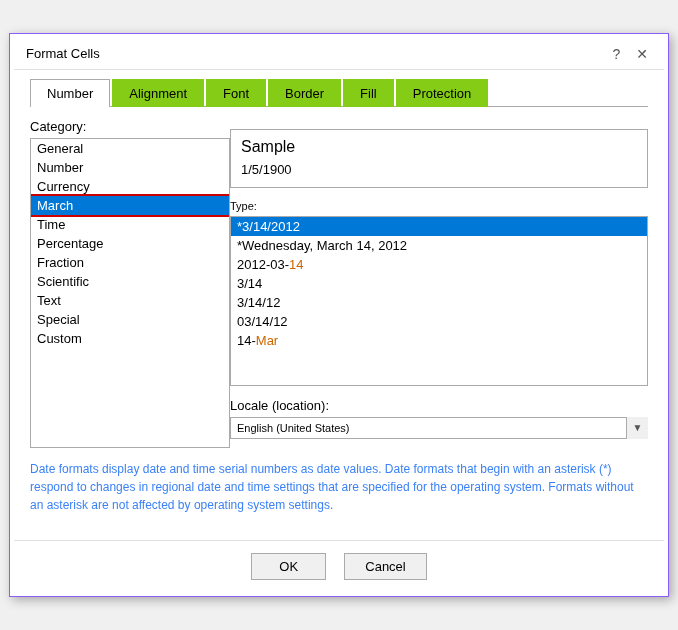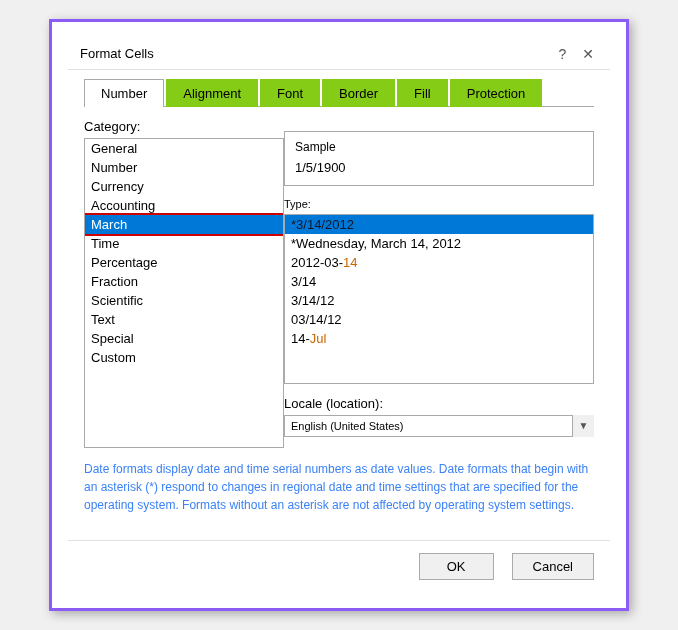--- a/index.html
+++ b/index.html
@@ -7,24 +7,24 @@
       font-family: 'Segoe UI', Tahoma, Geneva, Verdana, sans-serif;
       font-size: 13px;
       background: #f0f0f0;
       display: flex;
       align-items: center;
       justify-content: center;
       min-height: 100vh;
     }
     .dialog {
       background: #ffffff;
-      border: 3px solid #8b5cf6;
+      border: 1px solid #8b5cf6;
       box-shadow: 3px 3px 10px rgba(0,0,0,0.3);
-      width: 580px;
-      padding: 16px;
+      width: 660px;
+      padding: 4px;
     }
     .title-bar {
       background: #ffffff;
       border-bottom: 1px solid #e0e0e0;
       padding: 8px 12px;
       display: flex;
       align-items: center;
       justify-content: space-between;
     }
     .title-bar-text {
@@ -121,21 +121,21 @@
       background: #0078d7;
       color: #ffffff;
       outline: 2px solid #cc0000;
     }
     .sample-box {
       border: 1px solid #aaa;
       padding: 8px 10px;
       margin-bottom: 12px;
     }
     .sample-label {
-      font-size: 12px;
+      font-size: 16px;
       color: #000;
       margin-bottom: 4px;
     }
     .sample-value {
       font-size: 13px;
       color: #000;
       padding: 2px 0;
     }
     .type-label {
       font-size: 11px;
@@ -166,21 +166,21 @@
       border: 1px solid #aaa;
     }
     .type-item {
       padding: 2px 6px;
       cursor: pointer;
       white-space: nowrap;
       font-size: 13px;
     }
     .type-item.selected {
       background: #0078d7;
-      color: #0f172a;
+      color: #ffffff;
     }
     .type-item .orange {
       color: #cc6600;
     }
     .locale-label {
       font-size: 13px;
       color: #000;
       margin-bottom: 4px;
     }
     .locale-select-wrap {
@@ -212,21 +212,21 @@
     }
     .description-area {
       margin-top: 12px;
       font-size: 12px;
       color: #3b82f6;
       line-height: 1.5;
       min-height: 60px;
     }
     .footer {
       display: flex;
-      justify-content: flex-end;
+      justify-content: center;
       gap: 18px;
       padding: 12px 16px;
       border-top: 1px solid #e0e0e0;
       margin-top: 4px;
     }
     .btn {
       padding: 5px 20px;
       font-size: 13px;
       border: 1px solid #aaa;
       background: #f0f0f0;
@@ -257,21 +257,20 @@
     </div>
 
     <div class="main-area">
       <div class="left-panel">
         <div class="label">Category:</div>
         <div class="category-list-container">
           <ul class="category-list">
             <li class="category-item">General</li>
             <li class="category-item">Number</li>
             <li class="category-item">Currency</li>
-            <li class="category-item">Accounting</li>
             <li class="category-item selected">March</li>
             <li class="category-item">Time</li>
             <li class="category-item">Percentage</li>
             <li class="category-item">Fraction</li>
             <li class="category-item">Scientific</li>
             <li class="category-item">Text</li>
             <li class="category-item">Special</li>
             <li class="category-item">Custom</li>
           </ul>
         </div>
@@ -285,21 +284,21 @@
 
         <div class="type-label">Type:</div>
         <div class="type-list-container">
           <ul class="type-list">
             <li class="type-item selected">*3/14/2012</li>
             <li class="type-item">*Wednesday, March 14, 2012</li>
             <li class="type-item">2012-03-<span class="orange">14</span></li>
             <li class="type-item">3/14</li>
             <li class="type-item">3/14/12</li>
             <li class="type-item">03/14/12</li>
-            <li class="type-item">14-<span class="orange">Jul</span></li>
+            <li class="type-item">14-<span class="orange">Mar</span></li>
           </ul>
         </div>
 
         <div class="locale-label">Locale (location):</div>
         <div class="locale-select-wrap">
           <select class="locale-select">
             <option>English (United States)</option>
           </select>
           <div class="select-arrow">▼</div>
         </div>

